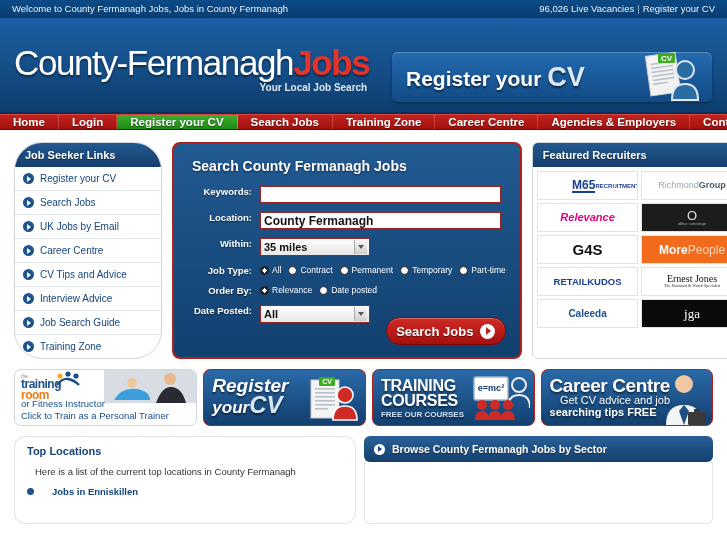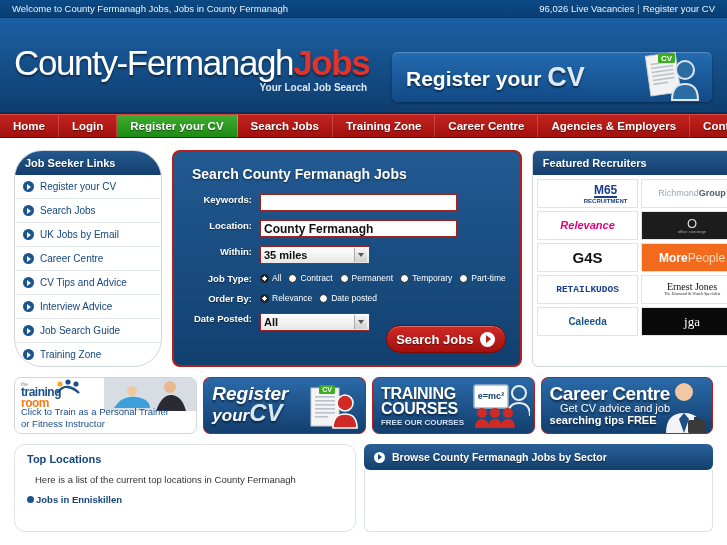--- a/index.html
+++ b/index.html
@@ -66,21 +66,21 @@
     padding-left: 14px; text-shadow: 0 2px 2px rgba(0,0,0,.5);
     white-space: nowrap;
   }
   .cvbanner .txt b { font-size: 27px; color:#dce9f7; }
   .cvdoc {
     position:absolute; right: 10px; top: -4px; width: 58px; height: 56px;
   }
 
   
   nav.mainnav {
-    height: 24px;
+    height: 16px;
     background: linear-gradient(#c22420 0%, #a3100d 100%);
     border-top: 1px solid #d8453f;
     border-bottom: 1px solid #6d0a08;
     display: flex; align-items: stretch;
   }
   nav.mainnav .item {
     display:flex; align-items:center;
     padding: 0 13px;
     color:#fff; font-size: 11.5px; font-weight: bold;
     text-shadow: 0 1px 1px rgba(0,0,0,.5);
@@ -148,21 +148,21 @@
     text-shadow: 0 1px 2px rgba(0,0,0,.5);
   }
   .frow { display:flex; align-items:flex-start; margin-bottom: 9px; }
   .flabel {
     width: 78px; text-align: right; padding-right: 8px;
     font-size: 9.5px; font-weight: bold; color:#fff;
     text-shadow: 0 1px 1px rgba(0,0,0,.5);
     flex: 0 0 78px;
   }
   .finput {
-    height: 17px; width: 197px;
+    height: 17px; width: 241px;
     border: 1px solid #9b2420;
     background:#fff; font-size: 12px; font-weight:bold;
     padding: 0 3px; color:#111;
     font-family: "Liberation Sans", sans-serif;
   }
   .fselect {
     height: 18px; width: 110px;
     border: 1px solid #9b2420;
     background: linear-gradient(#ffffff, #e6e6e6);
     font-size: 11px; font-weight: bold; color:#111;
@@ -224,21 +224,21 @@
   .promo.p1 { width: 186px; background:#fff; border-color:#cfd6dc; }
   .promo.p2 { width: 165px; background: linear-gradient(#2a6aa8,#123f6f); }
   .promo.p3 { width: 165px; background: linear-gradient(#2a6aa8,#123f6f); }
   .promo.p4 { width: 175px; background: linear-gradient(#2a6aa8,#123f6f); }
 
   
   .bottom { display:flex; gap:8px; padding: 10px 14px 0 14px; }
   .toploc { width: 342px; border:1px solid #dfe4e9; border-radius:11px; background:#fff; padding:8px 12px; }
   .toploc h3 { margin:0 0 9px 0; font-size:11px; color:#14457c; }
   .toploc p { margin:0 0 9px 0; font-size:9.5px; color:#333;padding-left:8px; }
-  .loc-item { display:flex; align-items:center; gap:2px; font-size:9.5px; font-weight:bold; color:#14457c; }
+  .loc-item { display:flex; align-items:center; gap:18px; font-size:9.5px; font-weight:bold; color:#14457c; }
   .bullet { width:7px;height:7px;border-radius:50%;background:#1c5490; flex:0 0 7px;}
   .sector { flex:1; }
   .sector-head {
     background: linear-gradient(#2a6098, #143f6d);
     border-radius: 6px;
     color:#fff; font-size:10.5px; font-weight:bold;
     padding: 7px 10px; display:flex; align-items:center; gap:7px;
     text-shadow: 0 1px 1px rgba(0,0,0,.45);
   }
   .sector-body { border:1px solid #dfe4e9; border-top:none; border-radius:0 0 6px 6px; height:62px; background:#fff;}
@@ -410,21 +410,21 @@
 
       <div class="searchbtn">
         <span>Search Jobs</span>
         <span class="circ"></span>
       </div>
     </div>
 
     <div class="panel recruiters">
       <div class="panel-head">Featured Recruiters</div>
       <div class="rgrid">
-        <div class="rcell" style="flex-direction:column;padding-left:36px;">
+        <div class="rcell" style="flex-direction:row;padding-left:36px;">
           <span style="color:#1b3f8f;font-weight:bold;font-size:12px;border-bottom:2px solid #1b3f8f;">M65</span>
           <span style="color:#1b3f8f;font-weight:bold;font-size:6px;">RECRUITMENT</span>
         </div>
         <div class="rcell">
           <span style="color:#9aa7b4;font-size:9px;">Richmond</span>
             <span style="color:#4a5a68;font-size:9px;font-weight:bold;">Group</span>
         </div>
         <div class="rcell">
           <span style="color:#e6007e;font-size:11px;font-style:italic;font-weight:bold;">Relevance</span>
         </div>
@@ -433,21 +433,21 @@
           <span style="color:#aaa;font-size:4px;">office concierge</span>
         </div>
         <div class="rcell">
           <span style="color:#111;font-size:15px;font-weight:bold;">G4S</span>
         </div>
         <div class="rcell" style="background:#f26a1b;">
           <span style="color:#fff;font-size:12px;font-weight:bold;">More</span>
             <span style="color:#ffd9bd;font-size:12px;">People</span>
         </div>
         <div class="rcell">
-          <span style="color:#1b3f8f;font-size:9.5px;font-weight:bold;font-family:Liberation Mono, monospace;">RETAILKUDOS</span>
+          <span style="color:#1b3f8f;font-size:9.5px;font-weight:bold;">RETAILKUDOS</span>
         </div>
         <div class="rcell" style="flex-direction:column;">
           <span style="color:#111;font-size:10px;font-family:'Liberation Serif',serif;">Ernest Jones</span>
           <span style="color:#333;font-size:4.2px;font-family:'Liberation Serif',serif;">The Diamond &amp; Watch Specialist</span>
         </div>
         <div class="rcell">
           <span style="color:#1b5490;font-size:10px;font-weight:bold;">Caleeda</span>
         </div>
         <div class="rcell" style="background:#0a0a0a;">
           <span style="color:#fff;font-size:13px;font-family:'Liberation Serif',serif;">jga</span>
@@ -471,22 +471,22 @@
         <path d="M2 14 q5-7 11-6 t11 6" stroke="#1a4f8a" stroke-width="2.4" fill="none"></path>
       </svg>
       <svg style="position:absolute;right:0;top:0;width:92px;height:33px;" viewBox="0 0 92 33">
         <rect width="92" height="33" fill="#d7dde3"></rect>
         <circle cx="28" cy="13" r="5" fill="#f0c8a0"></circle>
         <path d="M10 30 q8-13 22-11 t14 11 z" fill="#3b9fdc"></path>
         <circle cx="66" cy="9" r="6" fill="#e8b88f"></circle>
         <path d="M52 33 q6-17 16-16 t14 16 z" fill="#2a2a33"></path>
       </svg>
       <div style="position:absolute;left:6px;bottom:3px;font-size:9.5px;color:#1a4f8a;line-height:1.25;font-weight:500;">
+        <div>or Fitness Instructor</div>
         <div>Click to Train as a Personal Trainer</div>
-        <div>or Fitness Instructor</div>
       </div>
     </div>
 
     <div class="promo p2">
       <div style="position:absolute;left:8px;top:7px;line-height:.92;text-shadow:0 2px 2px rgba(0,0,0,.5);">
         <div style="font-size:19px;font-weight:bold;color:#fff;font-style:italic;">Register</div>
         <div style="font-size:17px;font-weight:bold;color:#fff;font-style:italic;display:inline-block;">your</div><span style="font-size:24px;font-weight:bold;color:#d8e7f6;font-style:italic;">CV</span>
       </div>
       <svg style="position:absolute;right:6px;top:4px;width:52px;height:48px;" viewBox="0 0 52 48">
         <rect x="4" y="6" width="28" height="38" fill="#f4f4f4" stroke="#ccc"></rect>

